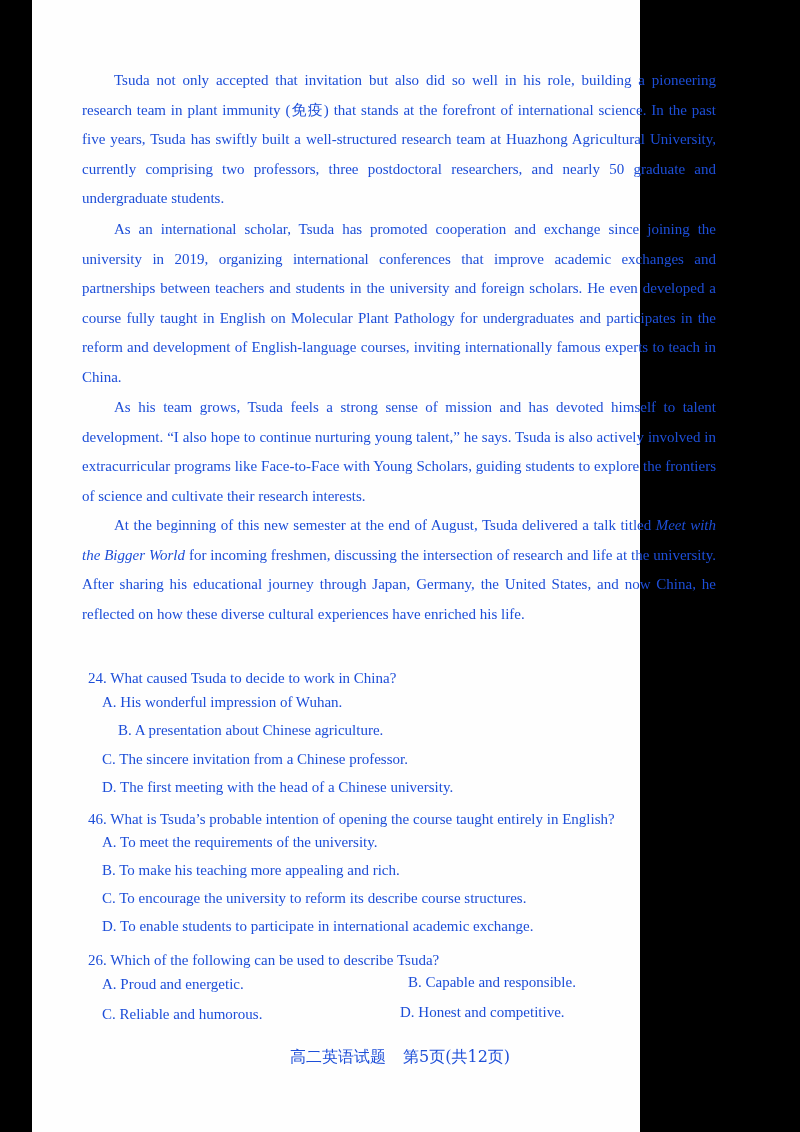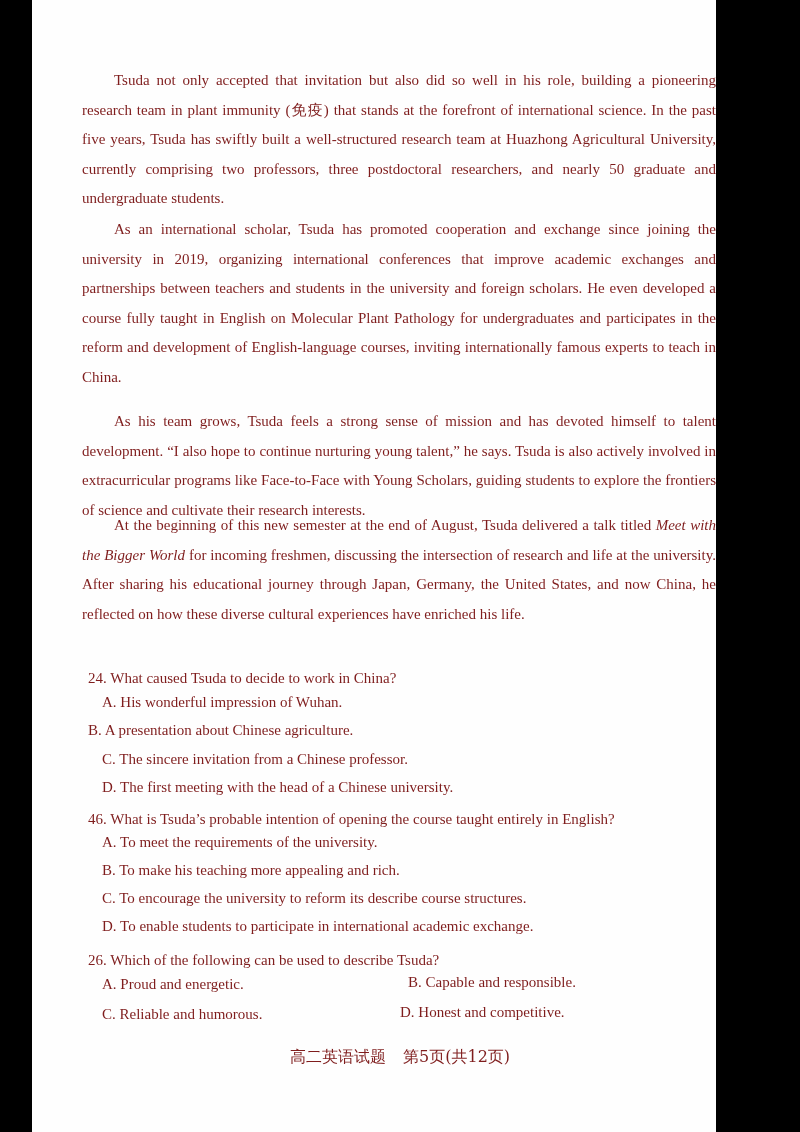--- a/index.html
+++ b/index.html
@@ -1,22 +1,22 @@
 <!DOCTYPE html>
 <html><head>
   <meta charset="utf-8">
   <style>
     html, body { margin: 0; padding: 0; }
     body {
       width: 800px; height: 1132px; background: #000;
       position: relative; overflow: hidden;
     }
     .page {
-      position: absolute; left: 32px; top: 0; width: 684px; height: 1132px;
-      background: #fefefe; color: #7f1d1d;
+      position: absolute; left: 32px; top: 0; width: 608px; height: 1132px;
+      background: #fefefe; color: #1d4ed8;
       font-family: "Liberation Serif", "DejaVu Serif", serif;
     }
     .para {
       position: absolute; left: 50px; width: 634px;
       font-size: 15px; line-height: 29.5px; text-align: justify;
       text-indent: 32px; margin: 0;
     }
     .q { position: absolute; left: 50px; font-size: 15px; margin: 6px; white-space: nowrap; }
     .opt { position: absolute; font-size: 15px; white-space: nowrap; }
     .footer {
@@ -25,27 +25,27 @@
     }
     .footer span { margin: 0 6px; }
   </style>
 </head>
 <body>
 
 <div class="page">
 
   <p class="para" style="top:66px">Tsuda not only accepted that invitation but also did so well in his role, building a pioneering research team in plant immunity (免疫) that stands at the forefront of international science. In the past five years, Tsuda has swiftly built a well-structured research team at Huazhong Agricultural University, currently comprising two professors, three postdoctoral researchers, and nearly 50 graduate and undergraduate students.</p>
   <p class="para" style="top:215px">As an international scholar, Tsuda has promoted cooperation and exchange since joining the university in 2019, organizing international conferences that improve academic exchanges and partnerships between teachers and students in the university and foreign scholars. He even developed a course fully taught in English on Molecular Plant Pathology for undergraduates and participates in the reform and development of English-language courses, inviting internationally famous experts to teach in China.</p>
-  <p class="para" style="top:407px">As his team grows, Tsuda feels a strong sense of mission and has devoted himself to talent development. “I also hope to continue nurturing young talent,” he says. Tsuda is also actively involved in extracurricular programs like Face-to-Face with Young Scholars, guiding students to explore the frontiers of science and cultivate their research interests.</p>
+  <p class="para" style="top:393px">As his team grows, Tsuda feels a strong sense of mission and has devoted himself to talent development. “I also hope to continue nurturing young talent,” he says. Tsuda is also actively involved in extracurricular programs like Face-to-Face with Young Scholars, guiding students to explore the frontiers of science and cultivate their research interests.</p>
   <p class="para" style="top:511px"><span>At the beginning of this new semester at the end of August, Tsuda delivered a talk titled </span><i>Meet with the Bigger World</i><span> for incoming freshmen, discussing the intersection of research and life at the university. After sharing his educational journey through Japan, Germany, the United States, and now China, he reflected on how these diverse cultural experiences have enriched his life.</span></p>
 
   <div>
     <p class="q" style="top:664px">24. What caused Tsuda to decide to work in China?</p>
     <span class="opt" style="left:70px;top:694px">A. His wonderful impression of Wuhan.</span>
-    <span class="opt" style="left:56px;top:722px">B. A presentation about Chinese agriculture.</span>
+    <span class="opt" style="left:86px;top:722px">B. A presentation about Chinese agriculture.</span>
     <span class="opt" style="left:70px;top:751px">C. The sincere invitation from a Chinese professor.</span>
     <span class="opt" style="left:70px;top:779px">D. The first meeting with the head of a Chinese university.</span>
   </div>
 
   <div>
     <p class="q" style="top:805px">46. What is Tsuda’s probable intention of opening the course taught entirely in English?</p>
     <span class="opt" style="left:70px;top:834px">A. To meet the requirements of the university.</span>
     <span class="opt" style="left:70px;top:862px">B. To make his teaching more appealing and rich.</span>
     <span class="opt" style="left:70px;top:890px">C. To encourage the university to reform its describe course structures.</span>
     <span class="opt" style="left:70px;top:918px">D. To enable students to participate in international academic exchange.</span>

